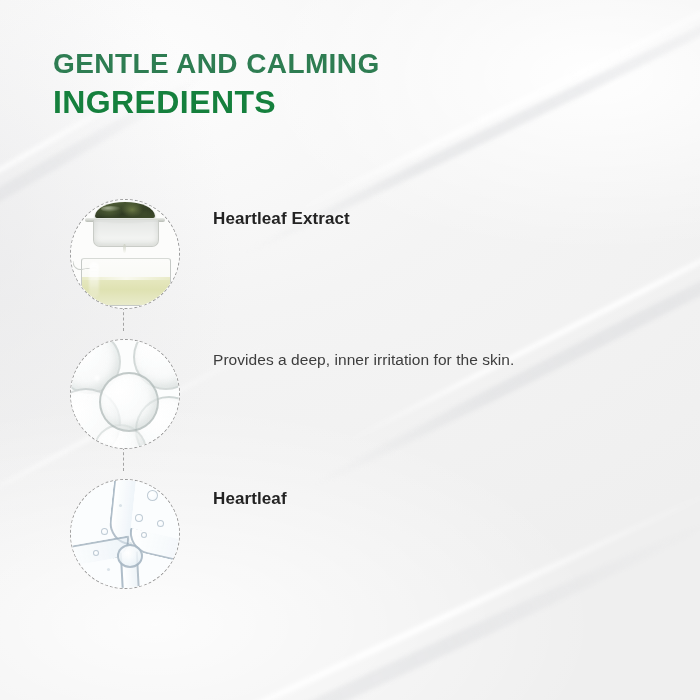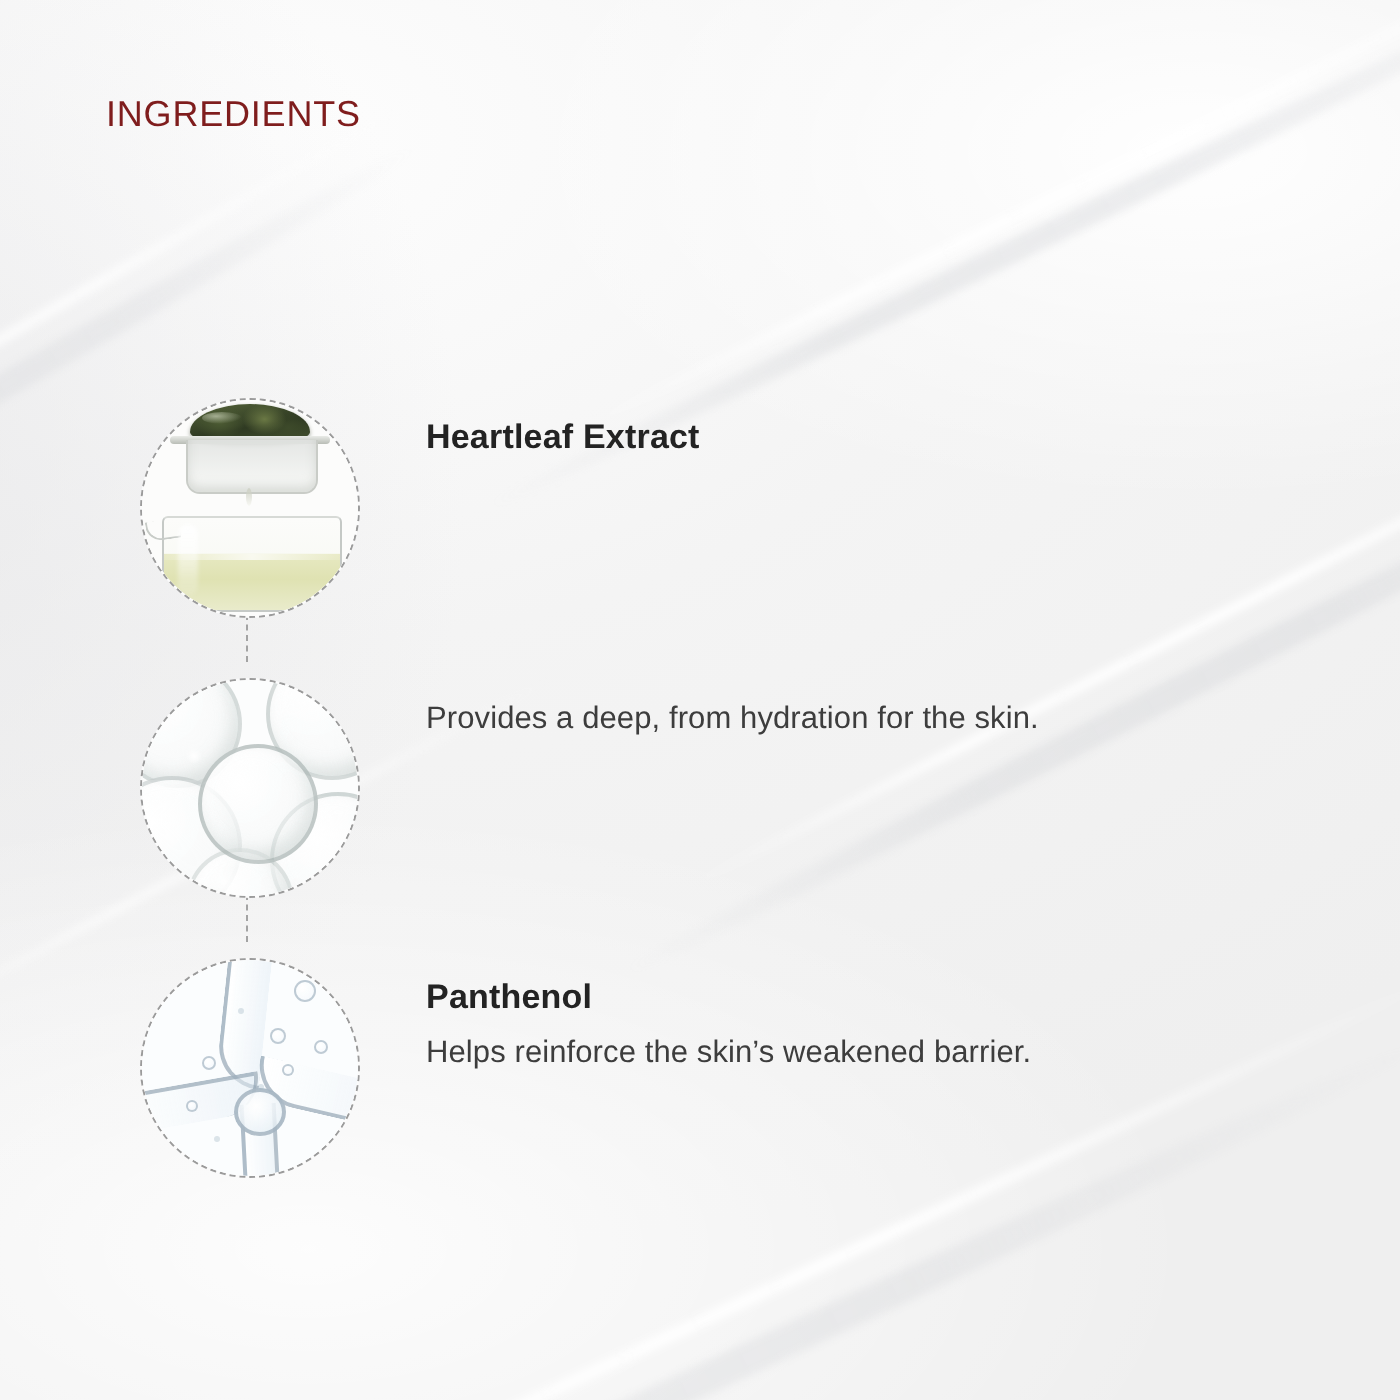--- a/index.html
+++ b/index.html
@@ -48,24 +48,24 @@
   .heading .l1{
     display:block;
     font-size:28px;
     font-weight:bold;
     letter-spacing:.4px;
     color:#2e7d52;
     line-height:1.28;
   }
   .heading .l2{
     display:block;
-    font-size:18px;
-    font-weight:normal;
+    font-size:32px;
+    font-weight:bold;
     letter-spacing:.4px;
-    color:#7f1d1d;
+    color:#15803d;
     line-height:1.28;
   }
 
   
   .ing{
     position:absolute;
     left:0;
     width:700px;
     height:140px;
   }
@@ -256,20 +256,21 @@
   <div class="streak lo" style="left:210px;top:108px;width:640px;height:12px;transform:rotate(-26deg);opacity:.55;"></div>
   <div class="streak hi" style="left:300px;top:300px;width:640px;height:5px;transform:rotate(-27deg);"></div>
   <div class="streak lo" style="left:275px;top:330px;width:660px;height:14px;transform:rotate(-27deg);opacity:.5;"></div>
   <div class="streak hi" style="left:60px;top:630px;width:700px;height:6px;transform:rotate(-25deg);"></div>
   <div class="streak lo" style="left:30px;top:664px;width:720px;height:16px;transform:rotate(-25deg);opacity:.45;"></div>
   <div class="streak hi" style="left:-180px;top:150px;width:420px;height:5px;transform:rotate(-30deg);opacity:.8;"></div>
   <div class="streak lo" style="left:-200px;top:176px;width:440px;height:13px;transform:rotate(-30deg);opacity:.4;"></div>
   <div class="streak hi" style="left:-60px;top:420px;width:360px;height:4px;transform:rotate(-28deg);opacity:.7;"></div>
 
   <div class="heading">
+    <span class="l1">GENTLE AND CALMING</span>
     <span class="l2">INGREDIENTS</span>
   </div>
 
   <div class="connector" data-row="0"></div>
   <div class="connector" data-row="1"></div>
 
   <div class="ing" data-row="0">
     <div class="thumb">
       <div class="inner">
         <div class="art-heartleaf">
@@ -298,21 +299,21 @@
           <div class="cer-b cer-b3"></div>
           <div class="cer-b cer-b4"></div>
           <div class="cer-b cer-b5"></div>
           <div class="cer-b cer-b6"></div>
           <div class="cer-b cer-b1"></div>
           <div class="cer-spark"></div>
         </div>
       </div>
     </div>
     <div class="txt">
-      <p class="desc">Provides a deep, from hydration for the skin.</p>
+      <p class="desc">Provides a deep, inner irritation for the skin.</p>
     </div>
   </div>
 
   <div class="ing" data-row="2">
     <div class="thumb">
       <div class="inner">
         <div class="art-panthenol">
           <div class="pn-stream pn-s1"></div>
           <div class="pn-stream pn-s2"></div>
           <div class="pn-stream pn-s3"></div>
@@ -324,18 +325,17 @@
           <div class="pn-bub" style="left:86px;top:40px;width:5px;height:5px;"></div>
           <div class="pn-bub" style="left:22px;top:70px;width:4px;height:4px;"></div>
           <div class="pn-bub" style="left:70px;top:52px;width:4px;height:4px;"></div>
           <div class="pn-hl" style="left:48px;top:24px;width:3px;height:3px;"></div>
           <div class="pn-hl" style="left:58px;top:62px;width:3px;height:3px;"></div>
           <div class="pn-hl" style="left:36px;top:88px;width:3px;height:3px;"></div>
         </div>
       </div>
     </div>
     <div class="txt">
-      <p class="name">Panthenol</p>
-      <p class="desc">Helps reinforce the skin’s weakened barrier.</p>
+      <p class="name">Heartleaf</p>
     </div>
   </div>
 
 </div>
 
 </body></html>

